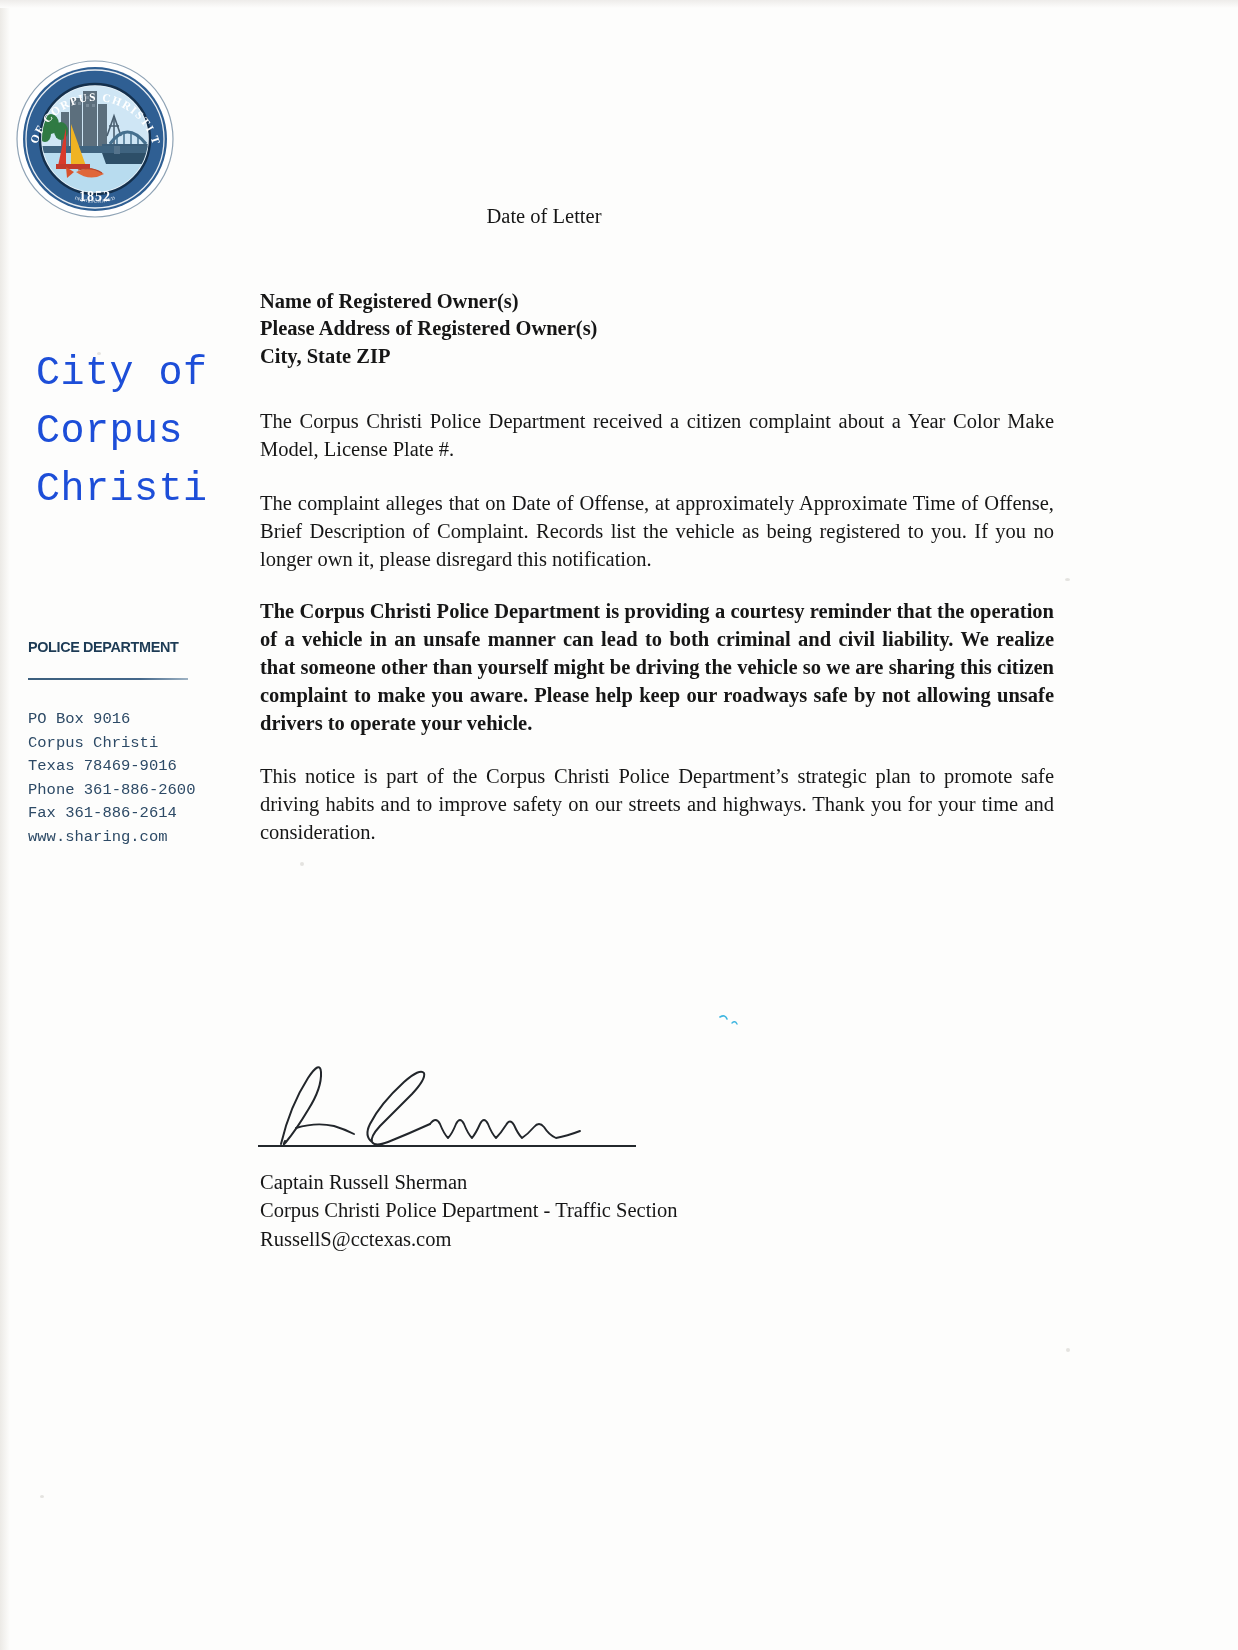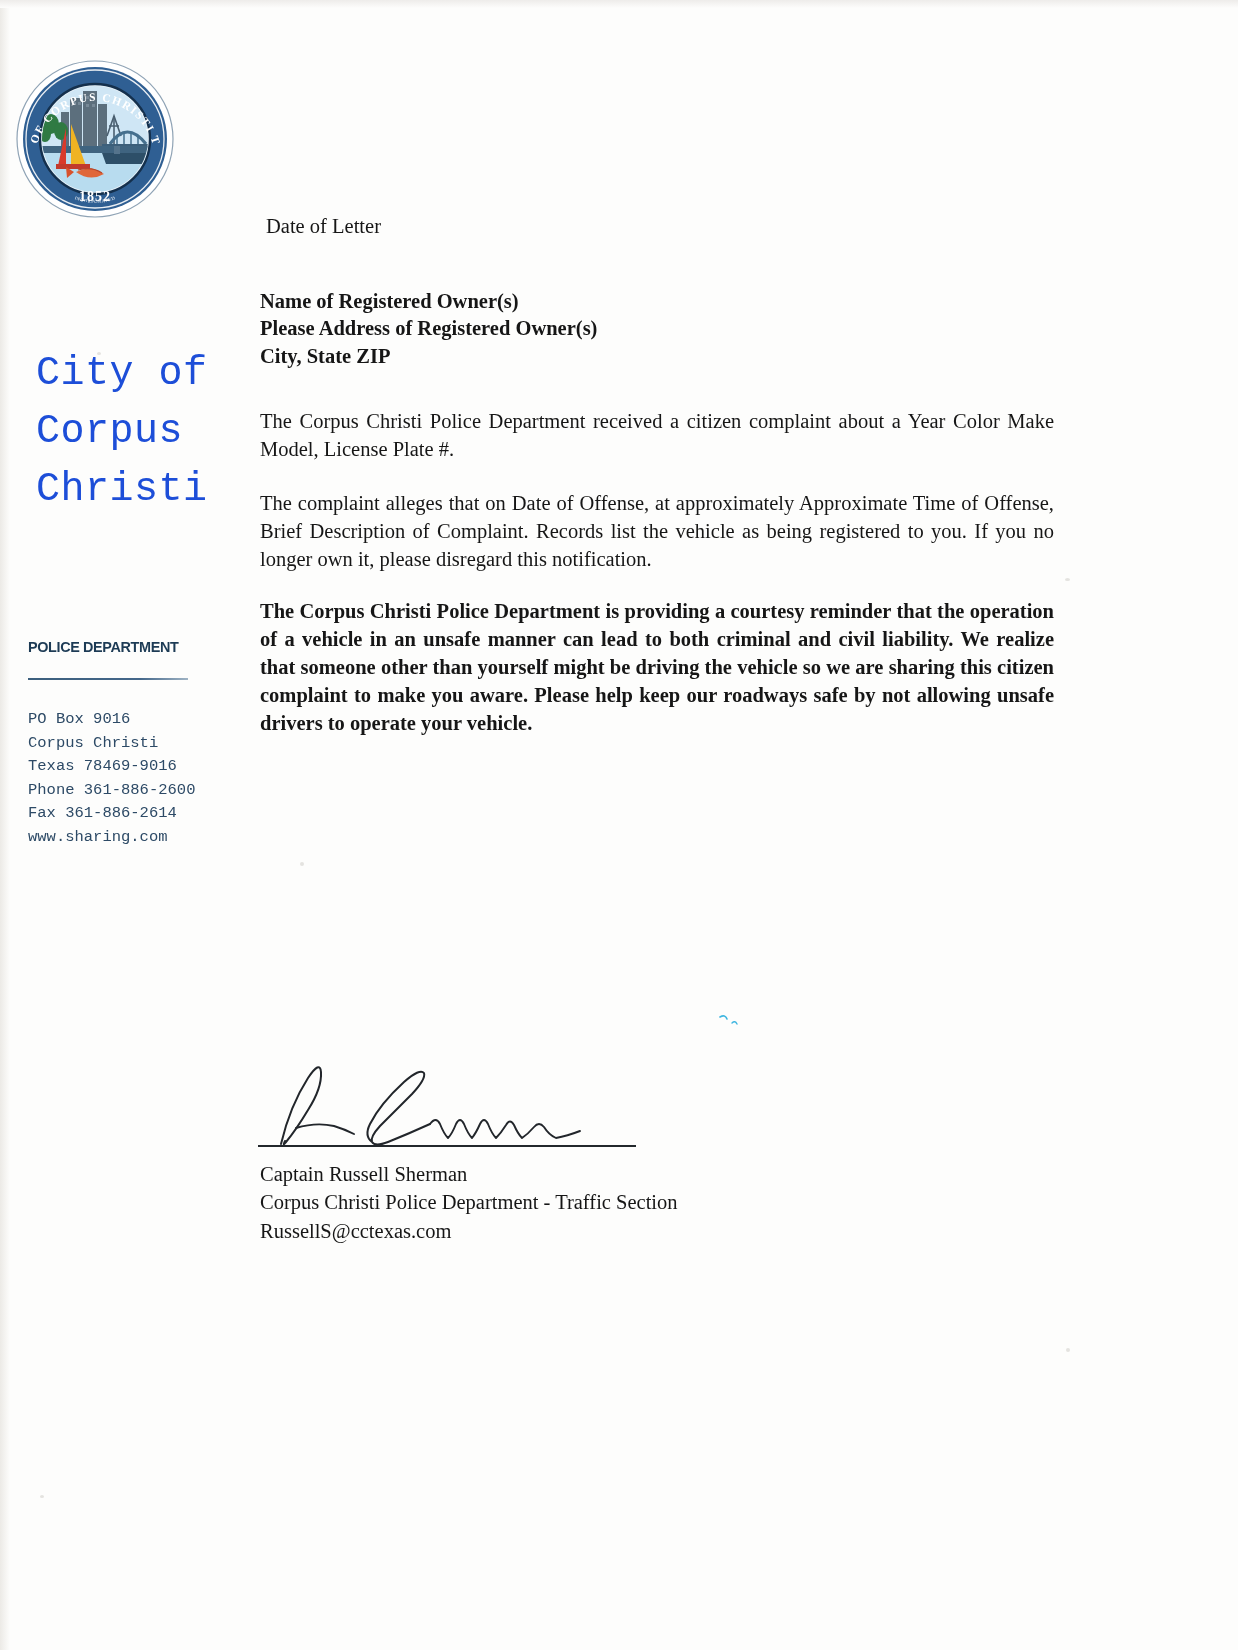--- a/index.html
+++ b/index.html
@@ -121,26 +121,26 @@
     top: 0;
     width: 800px;
     height: 100%;
     font-size: 20.5px;
     line-height: 1.36;
     color: #161616;
   }
 
   .date-line {
     position: absolute;
-    left: 8px;
+    left: 16px;
     top: 203px;
     width: 800px;
+    text-align: center;
     padding-right: 260px;
     box-sizing: border-box;
-    margin-top: 10px;
   }
 
   .recipient {
     position: absolute;
     left: 2px;
     top: 288px;
     width: 700px;
     line-height: 1.33;
     font-weight: bold;
   }
@@ -177,21 +177,21 @@
     position: absolute;
     left: 0px;
     top: 105px;
     width: 378px;
     height: 2px;
     background: #23282c;
   }
   .sig-block {
     position: absolute;
     left: 2px;
-    top: 120px;
+    top: 128px;
     width: 560px;
     font-size: 20.5px;
     line-height: 1.38;
     color: #161616;
   }
   .sig-block div { white-space: nowrap; }
 
   .blue-speck {
     position: absolute;
     left: 718px;
@@ -315,20 +315,21 @@
 
     <div class="recipient">
       <div>Name of Registered Owner(s)</div>
       <div>Please Address of Registered Owner(s)</div>
       <div>City, State ZIP</div>
     </div>
 
     <div class="para p1">The Corpus Christi Police Department received a citizen complaint about a Year Color Make Model, License Plate #.</div>
     <div class="para p2">The complaint alleges that on Date of Offense, at approximately Approximate Time of Offense, Brief Description of Complaint. Records list the vehicle as being registered to you. If you no longer own it, please disregard this notification.</div>
     <div class="para p3">The Corpus Christi Police Department is providing a courtesy reminder that the operation of a vehicle in an unsafe manner can lead to both criminal and civil liability. We realize that someone other than yourself might be driving the vehicle so we are sharing this citizen complaint to make you aware. Please help keep our roadways safe by not allowing unsafe drivers to operate your vehicle.</div>
+    <div class="para p4">This notice is part of the Corpus Christi Police Department’s strategic plan to promote safe driving habits and to improve safety on our streets and highways. Thank you for your time and consideration.</div>
   </div>
 
   <svg class="blue-speck" viewBox="0 0 22 14">
     <path d="M2 4 Q7 1 9 6" fill="none" stroke="#3fb6e0" stroke-width="1.6" stroke-linecap="round"></path>
     <path d="M14 10 Q17 7 19 11" fill="none" stroke="#3fb6e0" stroke-width="1.4" stroke-linecap="round"></path>
   </svg>
 
   <div class="signature-area">
     <svg class="sig-mark" viewBox="0 0 380 96">
       <g fill="none" stroke="#22262b" stroke-linecap="round" stroke-linejoin="round">

